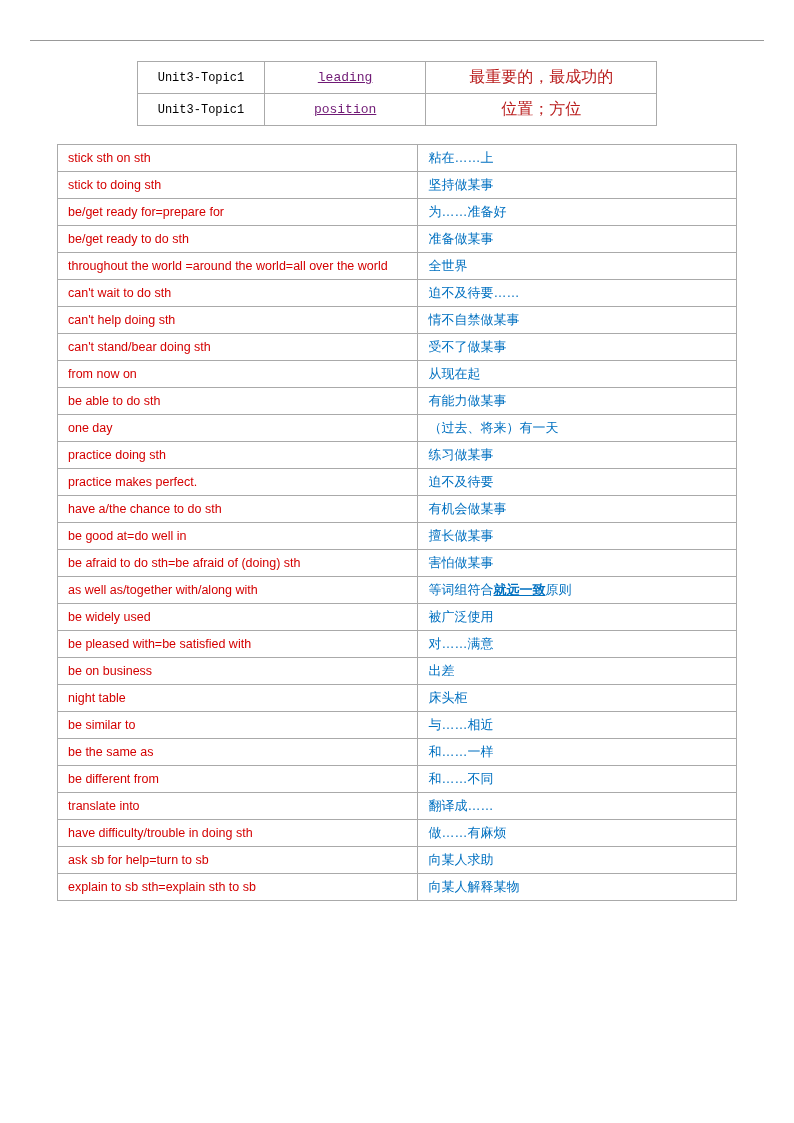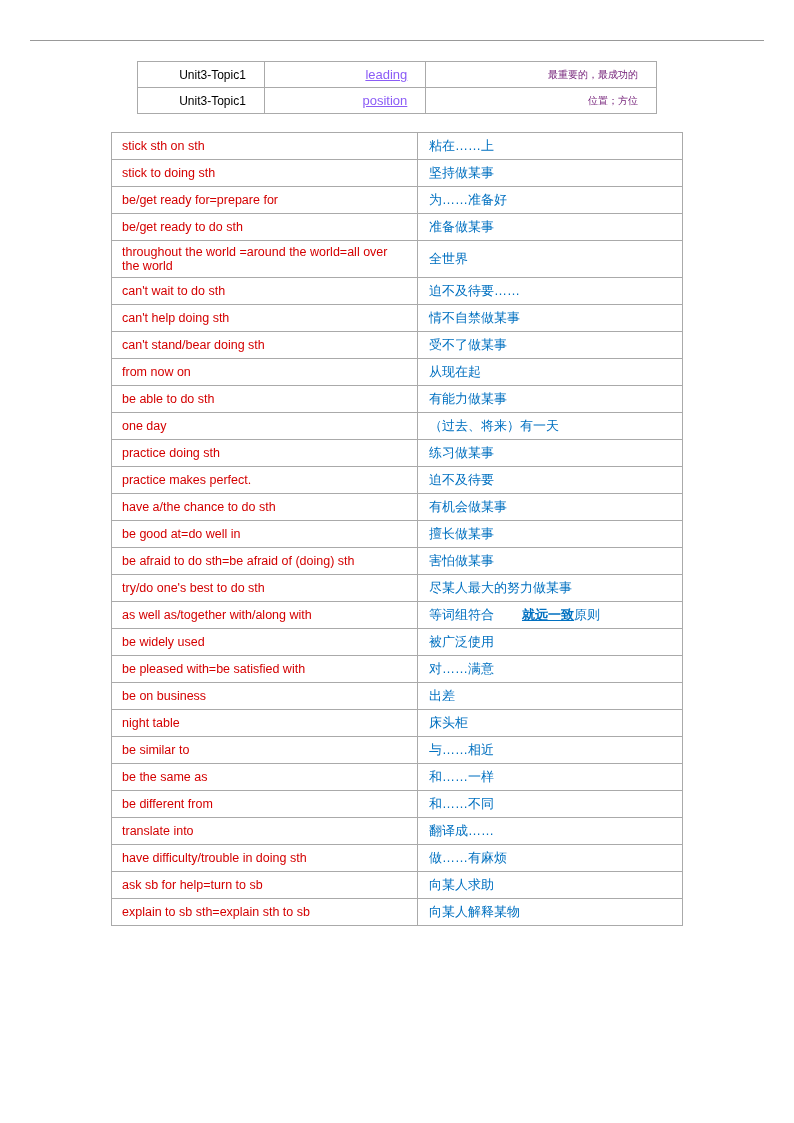--- a/index.html
+++ b/index.html
@@ -15,41 +15,42 @@
       margin-bottom: 20px;
     }
     .header-table {
       border-collapse: collapse;
       margin: 0 auto 18px auto;
       width: 520px;
     }
     .header-table td {
       border: 1px solid #aaa;
       padding: 5px 18px;
-      text-align: right;
+      text-align: center;
+      font-family: Liberation Mono, monospace;
     }
     .header-table .unit-col {
       font-size: 12px;
       color: #000;
       width: 110px;
     }
     .header-table .word-col {
-      color: #8b5cf6;
+      color: #701a75;
       text-decoration: underline;
       font-size: 13px;
       width: 140px;
     }
     .header-table .zh-col {
-      color: #701a75;
-      font-size: 10px;
+      color: #b91c1c;
+      font-size: 16px;
       width: 200px;
     }
     .main-table {
       border-collapse: collapse;
-      width: 572px;
+      width: 680px;
       margin: 0 auto;
     }
     .main-table td {
       border: 1px solid #aaa;
       padding: 4px 10px;
       vertical-align: middle;
     }
     .main-table .en-col {
       color: #d40000;
       font-size: 12.5px;
@@ -57,21 +58,20 @@
     }
     .main-table .zh-col {
       color: #0070c0;
       font-size: 13px;
       width: 320px;
       padding-left: 11px;
     }
     .bold-underline {
       font-weight: bold;
       text-decoration: underline;
-      margin-left: 28px;
     }
   </style>
 </head>
 <body>
 
 <div class="top-line"></div>
 
 <table class="header-table">
   <tbody id="header-tbody">
       <tr>
@@ -147,24 +147,20 @@
       </tr>
       <tr>
         <td class="en-col">be good at=do well in</td>
         <td class="zh-col">擅长做某事</td>
       </tr>
       <tr>
         <td class="en-col">be afraid to do sth=be afraid of (doing) sth</td>
         <td class="zh-col">害怕做某事</td>
       </tr>
       <tr>
-        <td class="en-col">try/do one's best to do sth</td>
-        <td class="zh-col">尽某人最大的努力做某事</td>
-      </tr>
-      <tr>
         <td class="en-col">as well as/together with/along with</td>
         <td class="zh-col">等词组符合<span class="bold-underline">就远一致</span>原则</td>
       </tr>
       <tr>
         <td class="en-col">be widely used</td>
         <td class="zh-col">被广泛使用</td>
       </tr>
       <tr>
         <td class="en-col">be pleased with=be satisfied with</td>
         <td class="zh-col">对……满意</td>

